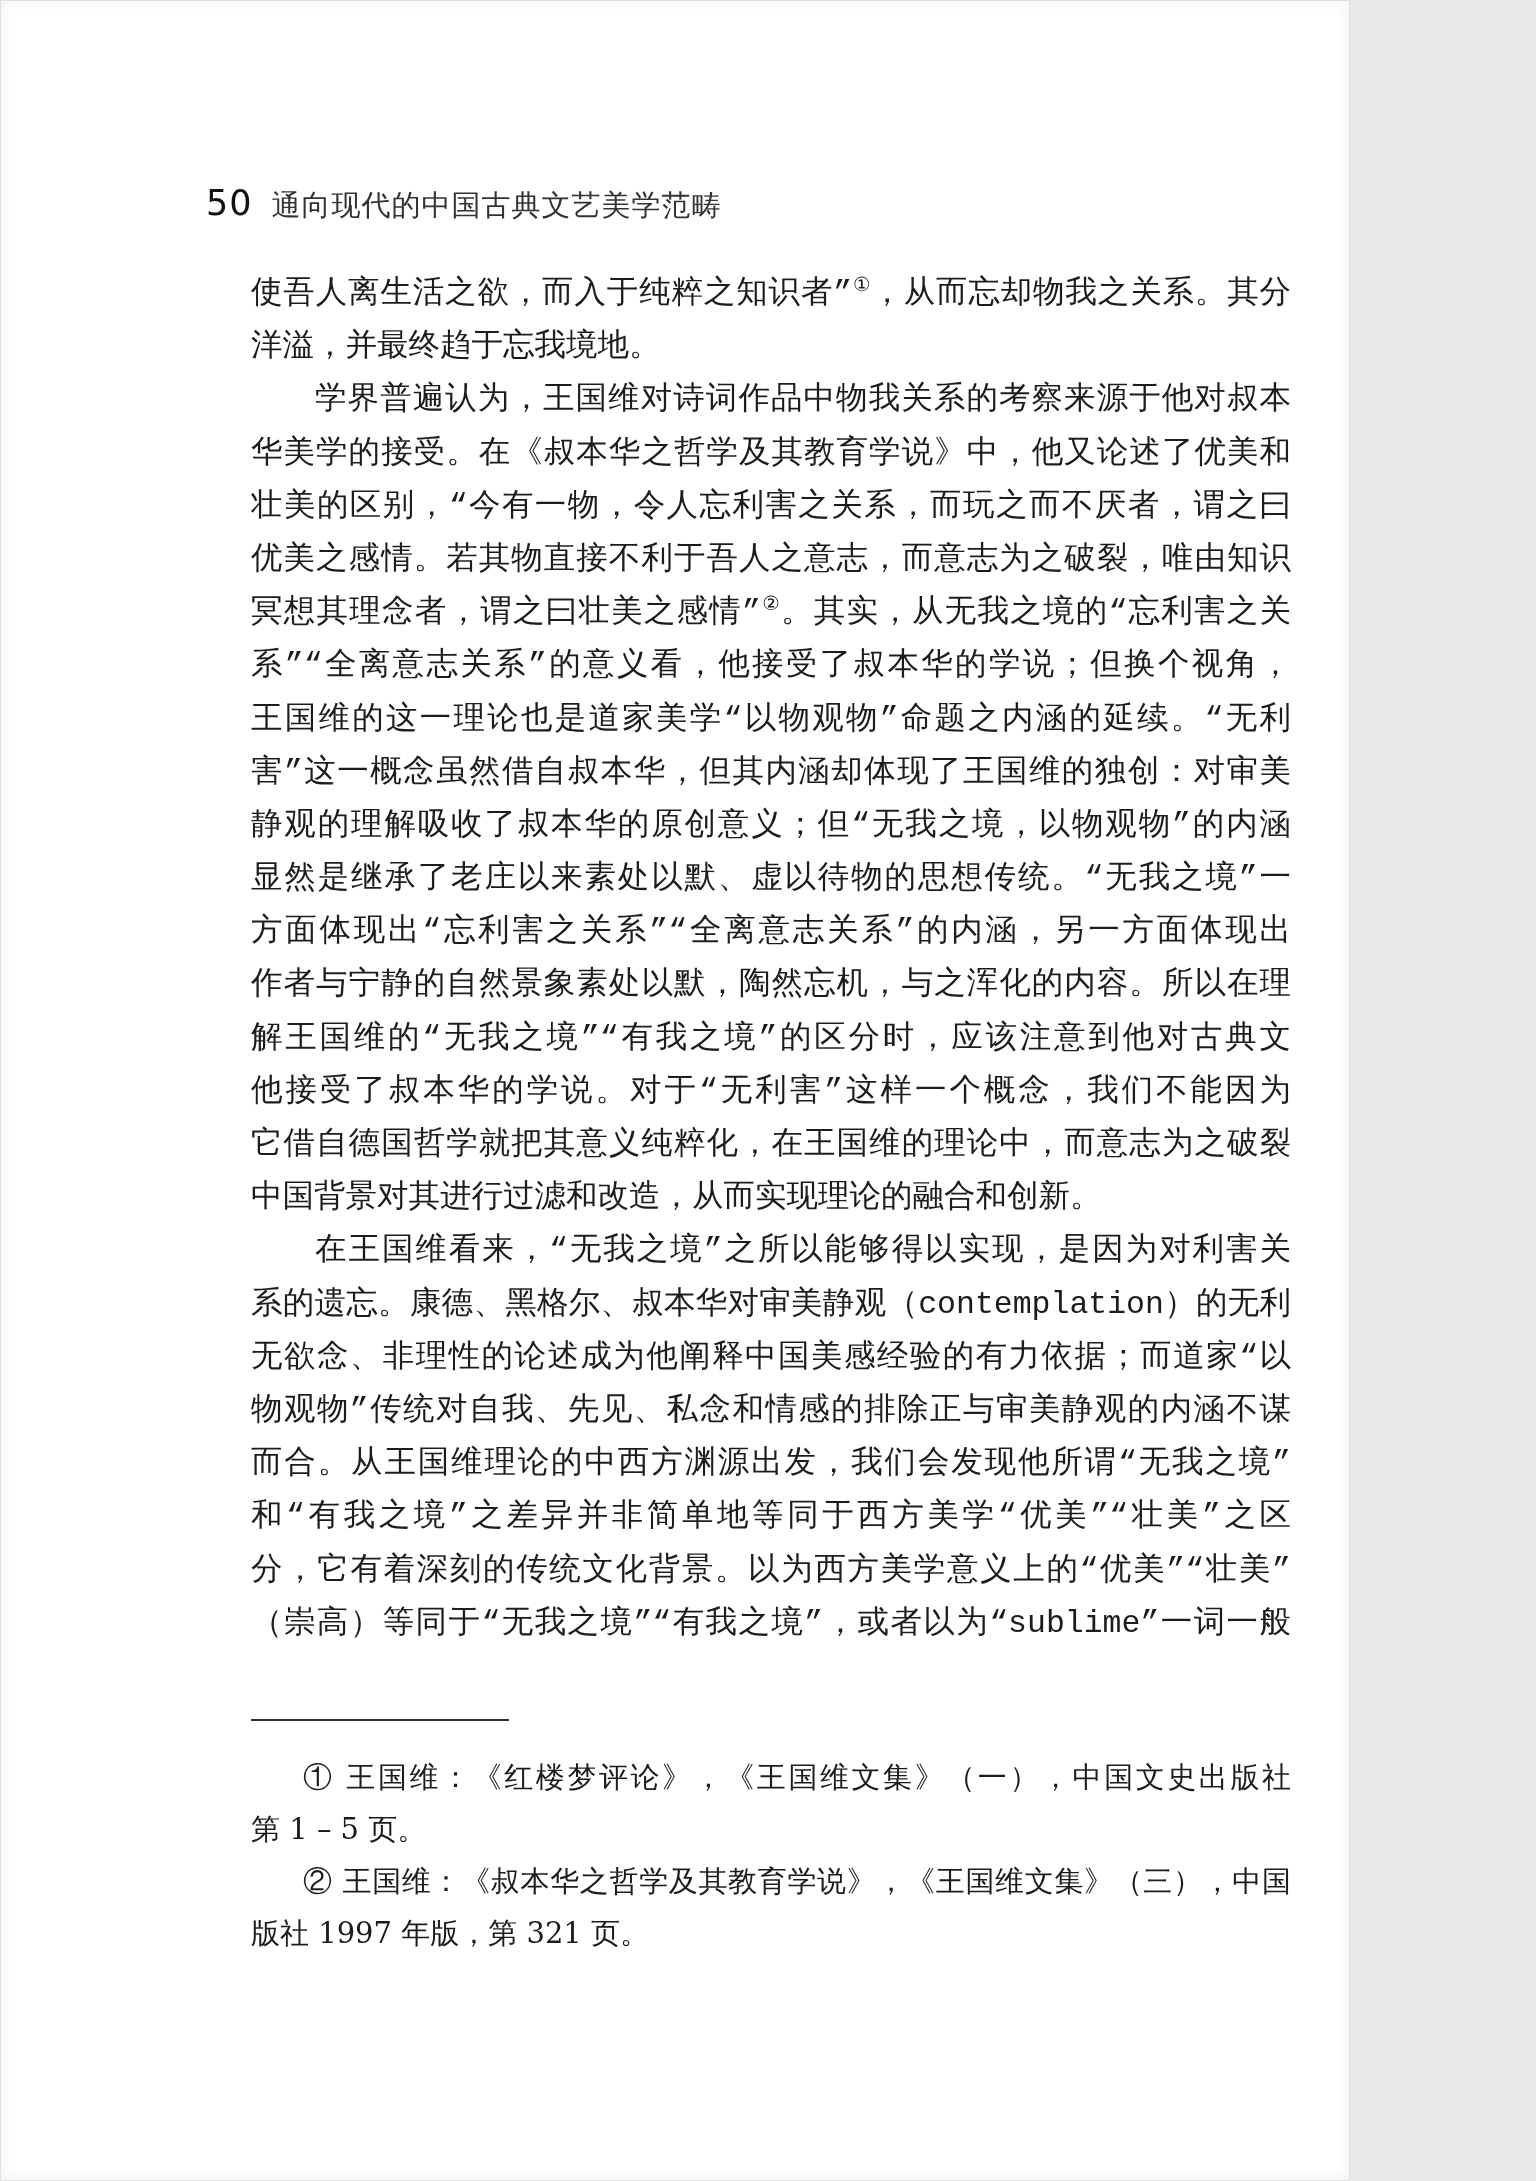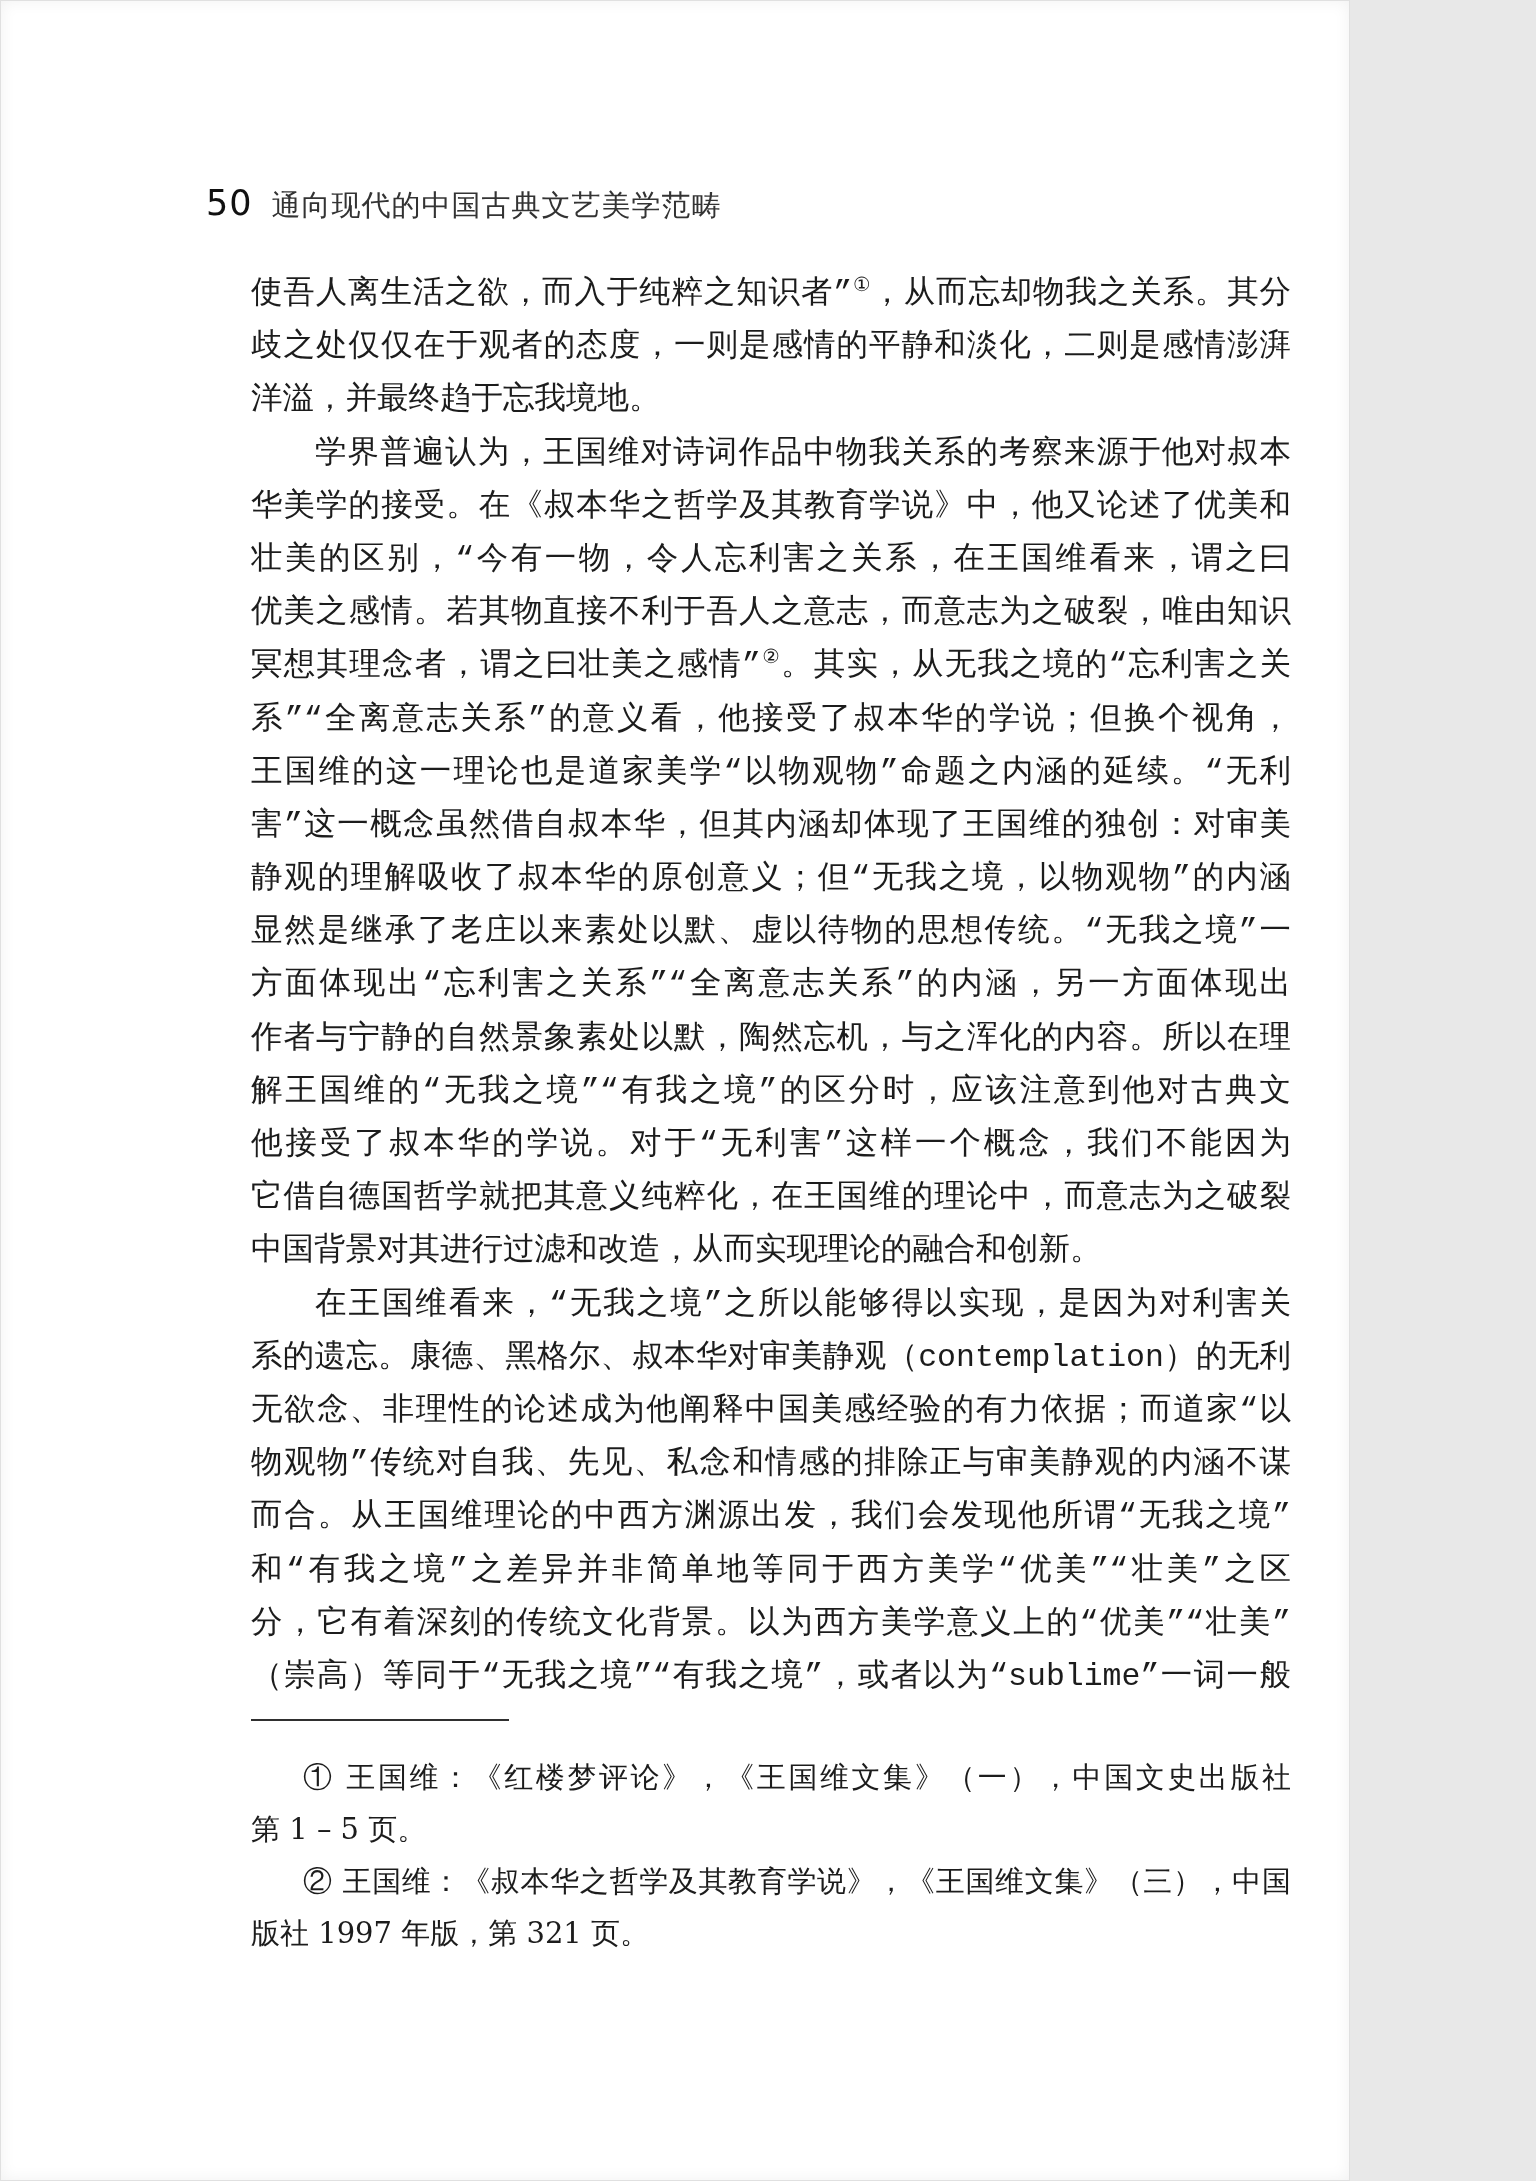--- a/index.html
+++ b/index.html
@@ -60,25 +60,24 @@
 <div class="page">
 
   <div class="header">
     <span class="page-num">50</span>
     <span class="running-title">通向现代的中国古典文艺美学范畴</span>
   </div>
 
   <div class="body">
 
   <div class="line">使吾人离生活之欲，而入于纯粹之知识者”<sup class="fnref">①</sup>，从而忘却物我之关系。其分</div>
-      <div class="line">歧之处仅仅在于观者的态度，一则是感情的平静和淡化，二则是感情澎湃</div>
       <div class="line para-end">洋溢，并最终趋于忘我境地。</div>
       <div class="line indent">学界普遍认为，王国维对诗词作品中物我关系的考察来源于他对叔本</div>
       <div class="line">华美学的接受。在《叔本华之哲学及其教育学说》中，他又论述了优美和</div>
-      <div class="line">壮美的区别，“今有一物，令人忘利害之关系，在王国维看来，谓之曰</div>
+      <div class="line">壮美的区别，“今有一物，令人忘利害之关系，而玩之而不厌者，谓之曰</div>
       <div class="line">优美之感情。若其物直接不利于吾人之意志，而意志为之破裂，唯由知识</div>
       <div class="line">冥想其理念者，谓之曰壮美之感情”<sup class="fnref">②</sup>。其实，从无我之境的“忘利害之关</div>
       <div class="line">系”“全离意志关系”的意义看，他接受了叔本华的学说；但换个视角，</div>
       <div class="line">王国维的这一理论也是道家美学“以物观物”命题之内涵的延续。“无利</div>
       <div class="line">害”这一概念虽然借自叔本华，但其内涵却体现了王国维的独创：对审美</div>
       <div class="line">静观的理解吸收了叔本华的原创意义；但“无我之境，以物观物”的内涵</div>
       <div class="line">显然是继承了老庄以来素处以默、虚以待物的思想传统。“无我之境”一</div>
       <div class="line">方面体现出“忘利害之关系”“全离意志关系”的内涵，另一方面体现出</div>
       <div class="line">作者与宁静的自然景象素处以默，陶然忘机，与之浑化的内容。所以在理</div>
       <div class="line">解王国维的“无我之境”“有我之境”的区分时，应该注意到他对古典文</div>

